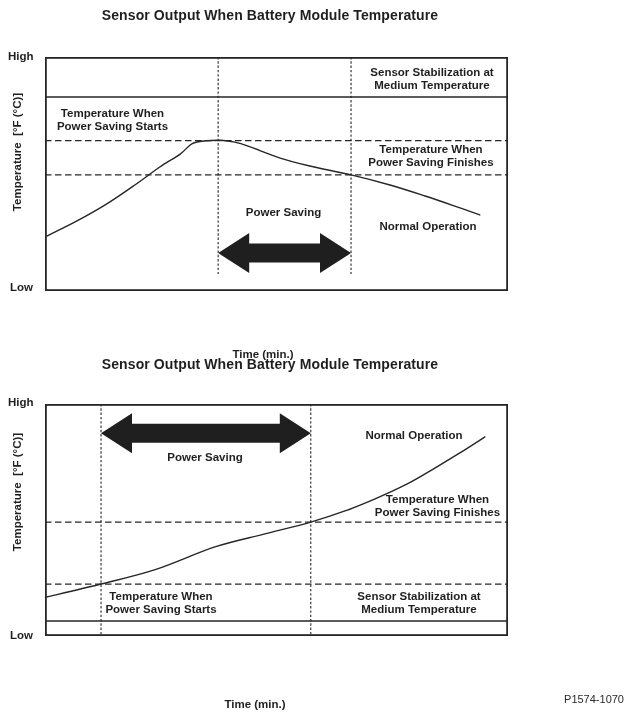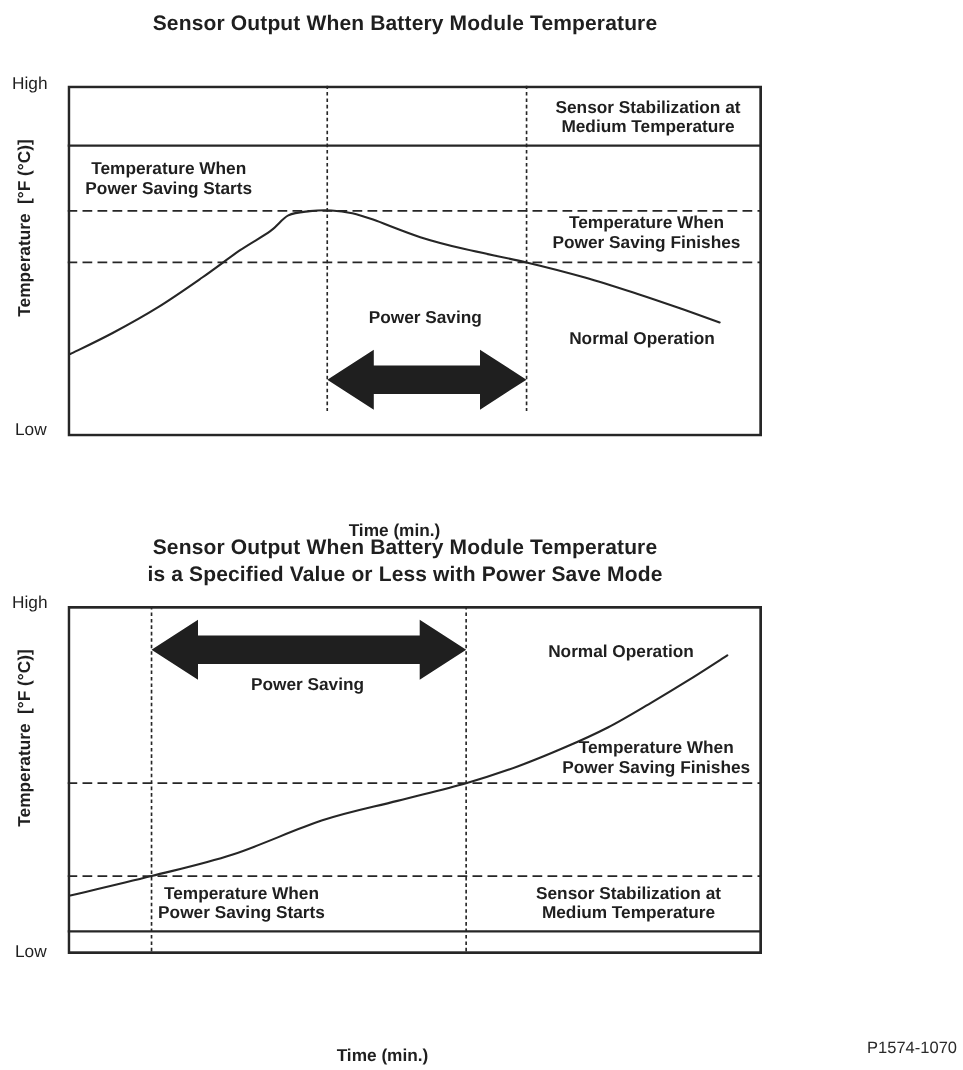--- a/index.html
+++ b/index.html
@@ -1,20 +1,20 @@
 <!DOCTYPE html>
 <html><head>
 <meta charset="utf-8">
 <style>
   html,body{margin:0;padding:0;background:#ffffff;}
   #canvas{position:relative;width:642px;height:713px;background:#ffffff;overflow:hidden;
           font-family:"Liberation Sans",sans-serif;color:#1f1f1f;}
   .abs{position:absolute;}
   .title{font-weight:bold;font-size:14px;line-height:17.5px;text-align:center;letter-spacing:0.1px;}
-  .axis-end{font-weight:normal;font-size:11.5px;line-height:13px;}
+  .axis-end{font-weight:bold;font-size:11.5px;line-height:13px;}
   .y-label{font-weight:bold;font-size:11.5px;line-height:14px;white-space:pre;text-align:center;
            transform:rotate(-90deg);}
   .time-label{font-weight:bold;font-size:11.5px;line-height:13px;text-align:center;margin-top:30px;}
   .chart-label{position:absolute;font-weight:bold;font-size:11.5px;line-height:12.5px;text-align:center;}
   .part-number{font-size:11px;line-height:13px;color:#2a2a2a;}
   .plot{position:absolute;}
   .plot svg{position:absolute;left:0;top:0;}
   .plot-border{fill:none;stroke:#262626;stroke-width:1.8;}
   .solid-line{stroke:#262626;stroke-width:1.5;}
   .dash-h{stroke:#262626;stroke-width:1.2;stroke-dasharray:6.5 3.5;}
@@ -59,21 +59,20 @@
       <div>Power Saving Finishes</div>
     </div>
     <div class="chart-label" style="left:178px;top:149px;width:121px;">Power Saving</div>
     <div class="chart-label" style="left:323px;top:163px;width:120px;">Normal Operation</div>
   </div>
 
   <div class="abs time-label" style="left:163px;top:318px;width:200px;">Time (min.)</div>
 
   <div class="abs title" style="left:40px;top:356px;width:460px;">
     <div>Sensor Output When Battery Module Temperature</div>
-    <div>is a Specified Value or Less with Power Save Mode</div>
   </div>
 
   <div class="abs axis-end" style="left:8px;top:396px;">High</div>
   <div class="abs axis-end" style="left:10px;top:629px;">Low</div>
   <div class="abs y-label" style="left:-53px;top:485px;width:140px;">Temperature  [°F (°C)]</div>
 
   <div class="plot" style="left:45px;top:404px;width:463px;height:232px;">
     <svg viewBox="0 0 463 232" width="463" height="232">
       <rect class="plot-border" x="0.9" y="0.9" width="461.2" height="230.2"></rect>
     <line x1="0" y1="216.92000000000002" x2="463" y2="216.92000000000002" class="solid-line"></line>
@@ -95,15 +94,15 @@
       <div>Power Saving Starts</div>
     </div>
     <div class="chart-label" style="left:299px;top:186px;width:150px;">
       <div>Sensor Stabilization at</div>
       <div>Medium Temperature</div>
     </div>
   </div>
 
   <div class="abs time-label" style="left:155px;top:668px;width:200px;">Time (min.)</div>
 
-  <div class="abs part-number" style="right:4px;top:693px;">P1574-1070</div>
+  <div class="abs part-number" style="right:18px;top:693px;">P1574-1070</div>
 
 </div>
 
 </body></html>

